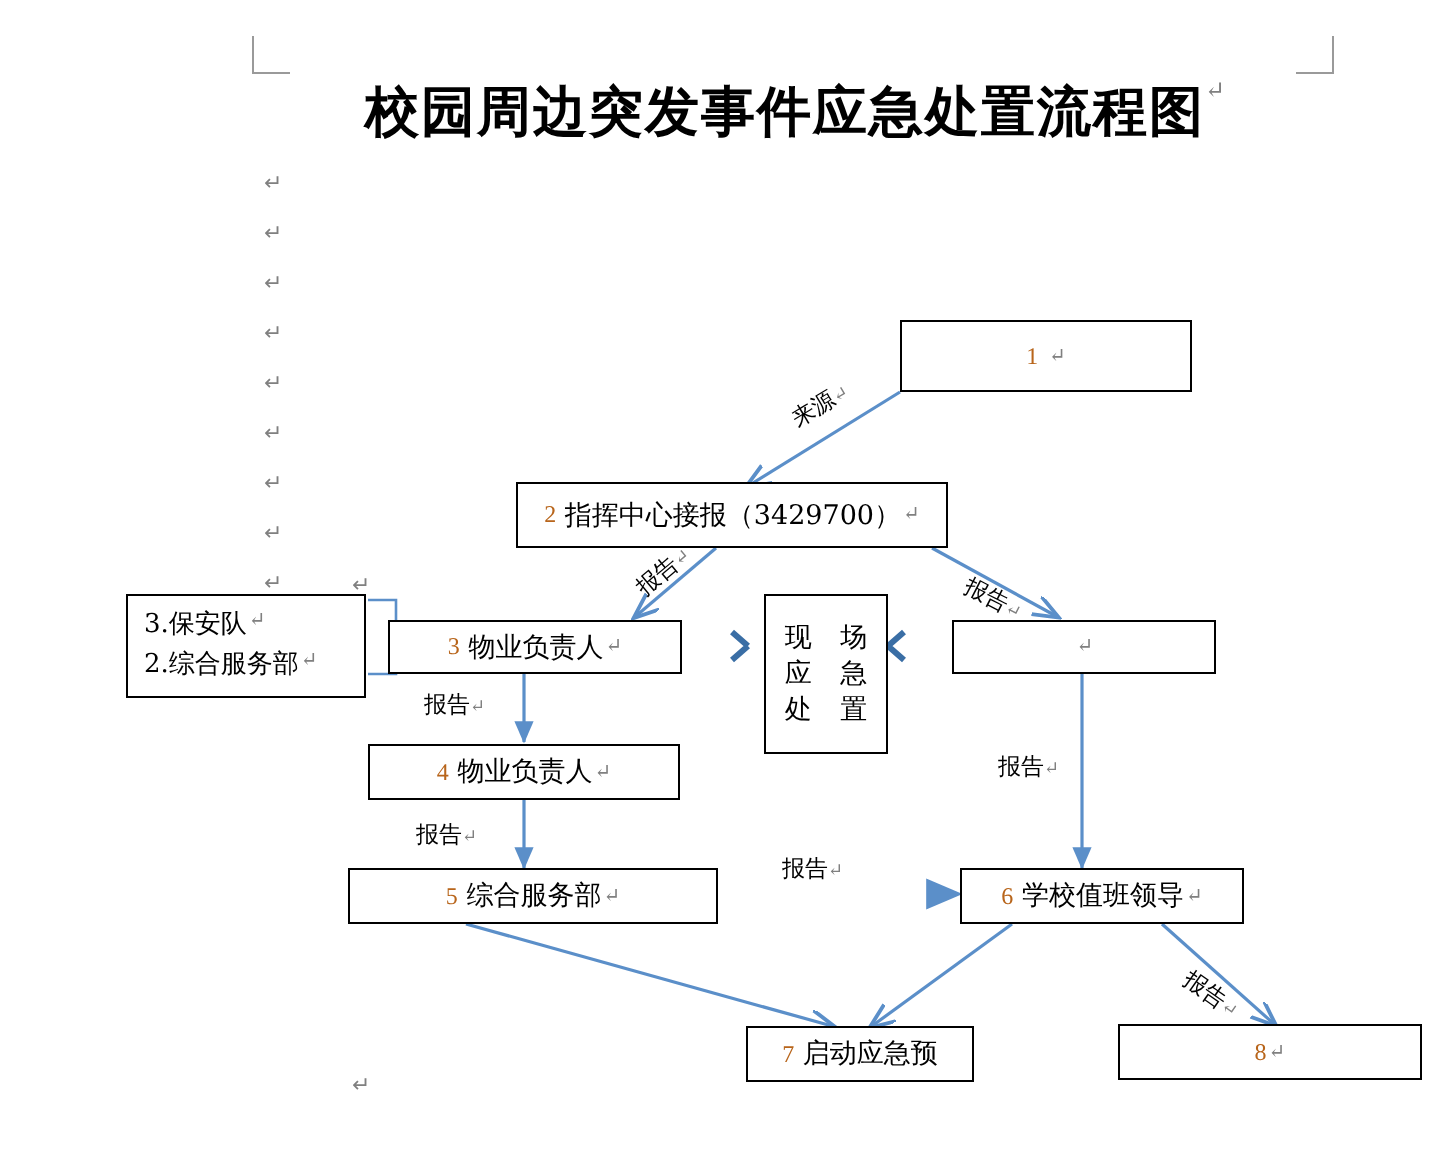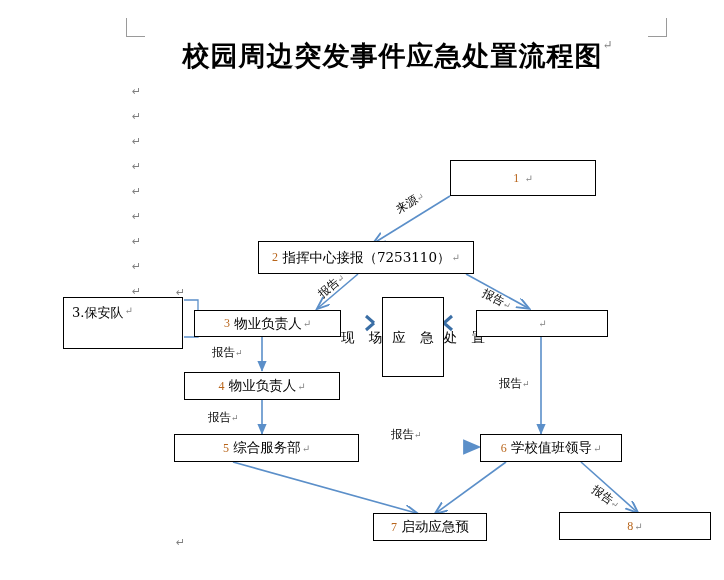--- a/index.html
+++ b/index.html
@@ -21,21 +21,21 @@
   #title .mk{font-size:12px;color:#808080;font-weight:400;vertical-align:top;}
 
   .box{position:absolute;border:1px solid #000;background:#fff;
        display:flex;align-items:center;justify-content:center;
        font-size:13.5px;box-sizing:border-box;white-space:nowrap;
        font-family:"DejaVu Serif","Liberation Serif",serif;}
   .box .num{color:#b8651b;font-size:12px;font-family:"Liberation Serif",serif;}
   .box .mk{font-size:10px;color:#808080;vertical-align:top;margin-left:1px;}
 
   .box.left-list{display:block;padding:5px 8px 0 8px;text-align:left;font-size:13px;line-height:1.55;}
-  .box.vert{flex-direction:row;justify-content:center;line-height:1.35;font-size:13.5px;}
+  .box.vert{flex-direction:column;justify-content:center;line-height:1.35;font-size:13.5px;}
   .box.vert span{letter-spacing:5px;padding-left:5px;}
 
   .edge-label{position:absolute;font-size:11.5px;color:#000;white-space:nowrap;
               font-family:"DejaVu Serif","Liberation Serif",serif;}
   .edge-label .mk{font-size:9px;color:#808080;}
   .rot{transform-origin:left center;}
 </style>
 </head>
 <body>
 
@@ -107,25 +107,26 @@
     <path d="M470,462 L400,513" stroke="#5b8fc9" stroke-width="1.6" fill="none" marker-end="url(#ah)"></path>
 
     <path d="M545,462 L601,512" stroke="#5b8fc9" stroke-width="1.6" fill="none" marker-end="url(#ah)"></path>
   </svg>
 
   <div class="box" style="left:414px;top:160px;width:146px;height:36px;">
     <span class="num">1</span>&nbsp;<span class="mk">↵</span>
   </div>
 
   <div class="box" style="left:222px;top:241px;width:216px;height:33px;">
-    <span class="num">2</span>&nbsp;<span>指挥中心接报（7253110）</span><span class="mk">↵</span>
+    <span class="num">2</span>&nbsp;<span>指挥中心接报（3429700）</span><span class="mk">↵</span>
   </div>
 
   <div class="box left-list" style="left:27px;top:297px;width:120px;height:52px;">
     <div><span>3.保安队</span><span class="mk">↵</span></div>
+    <div><span>2.综合服务部</span><span class="mk">↵</span></div>
   </div>
 
   <div class="box" style="left:158px;top:310px;width:147px;height:27px;">
     <span class="num">3</span>&nbsp;<span>物业负责人</span><span class="mk">↵</span>
   </div>
 
   <div class="box vert" style="left:346px;top:297px;width:62px;height:80px;">
     <span>现 场</span>
     <span>应 急</span>
     <span>处 置</span>

